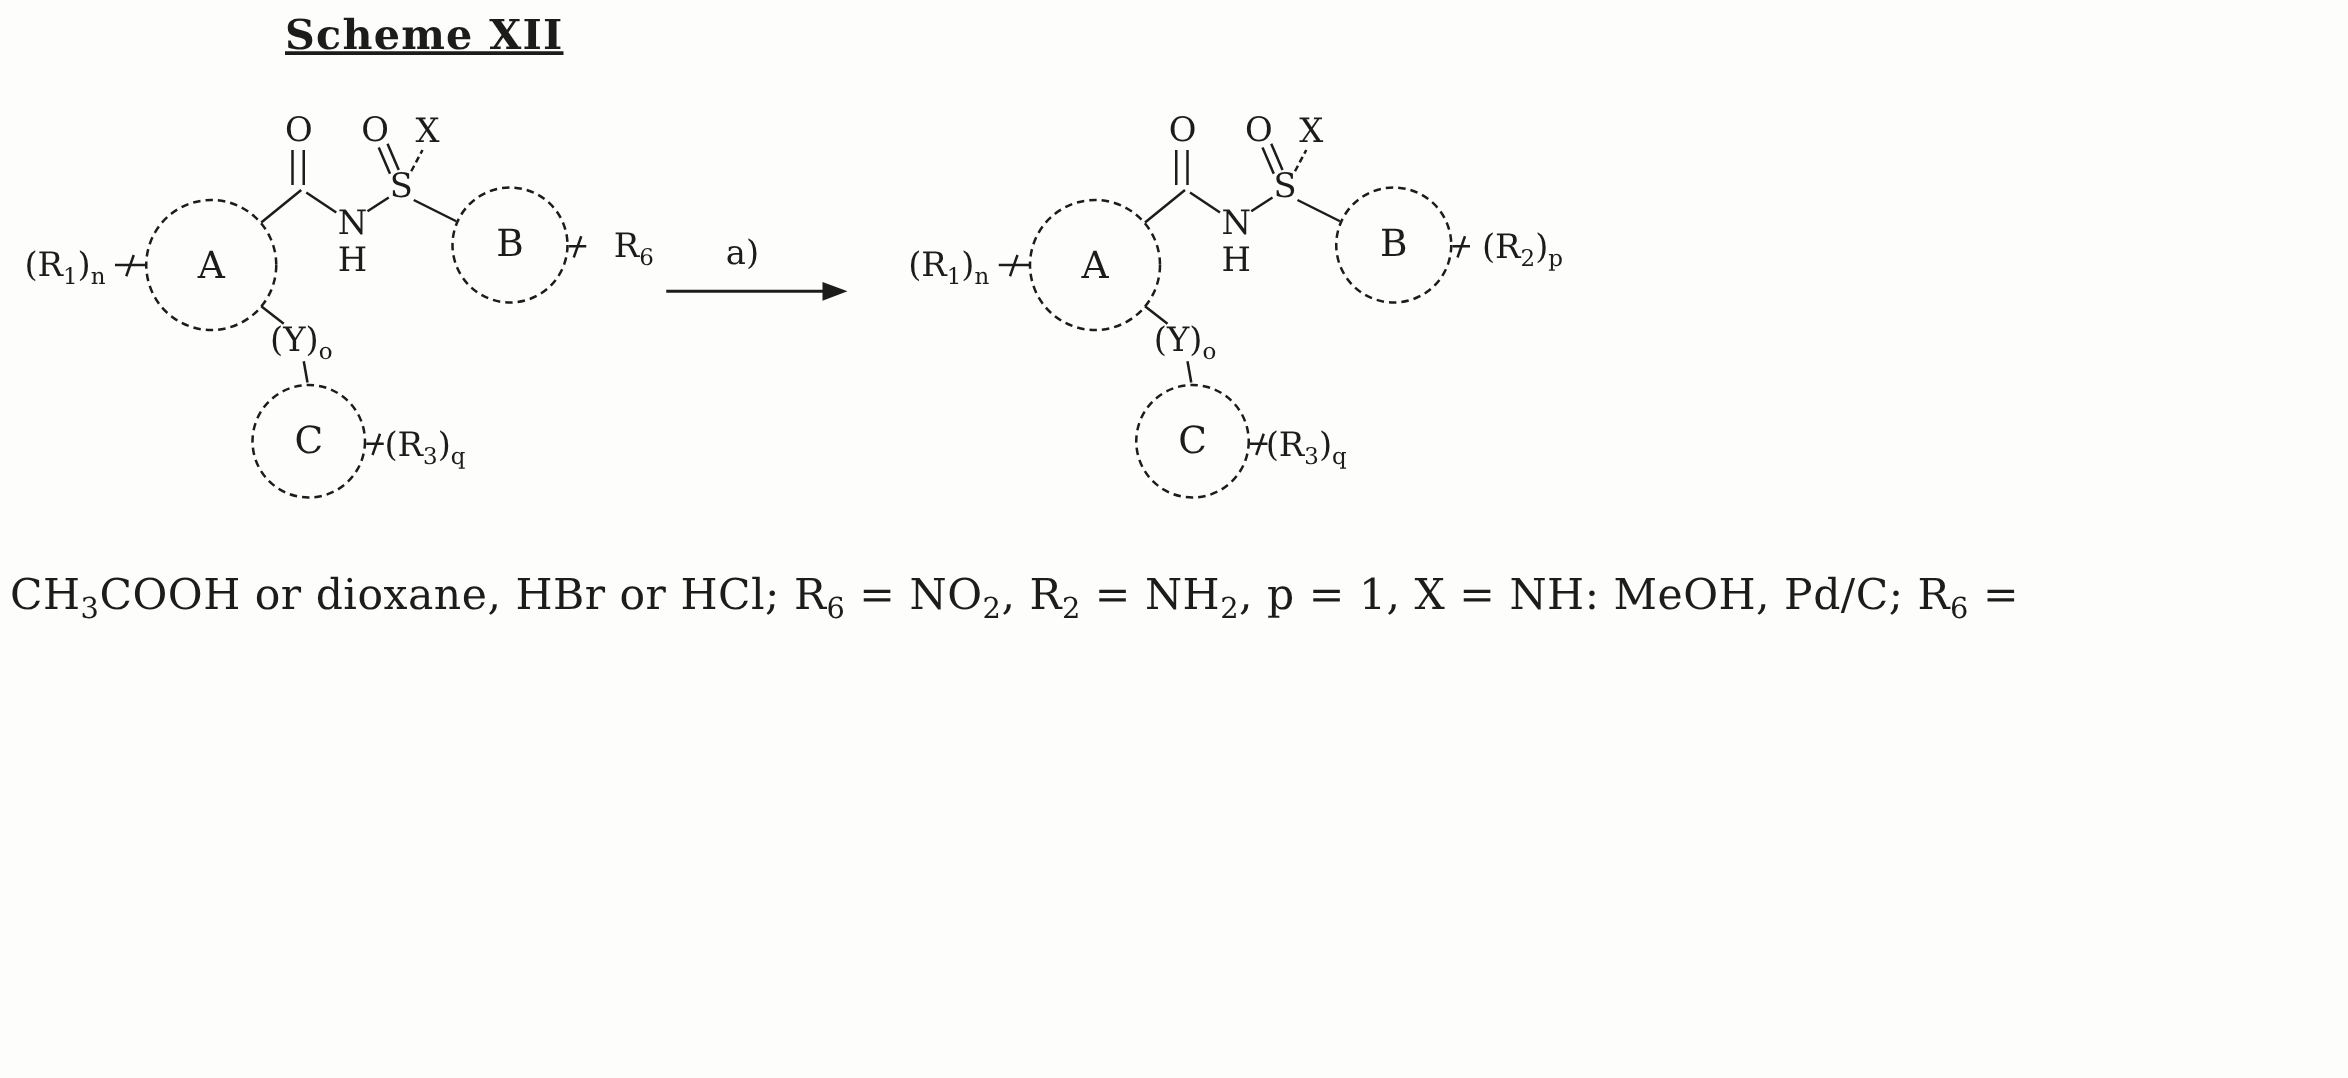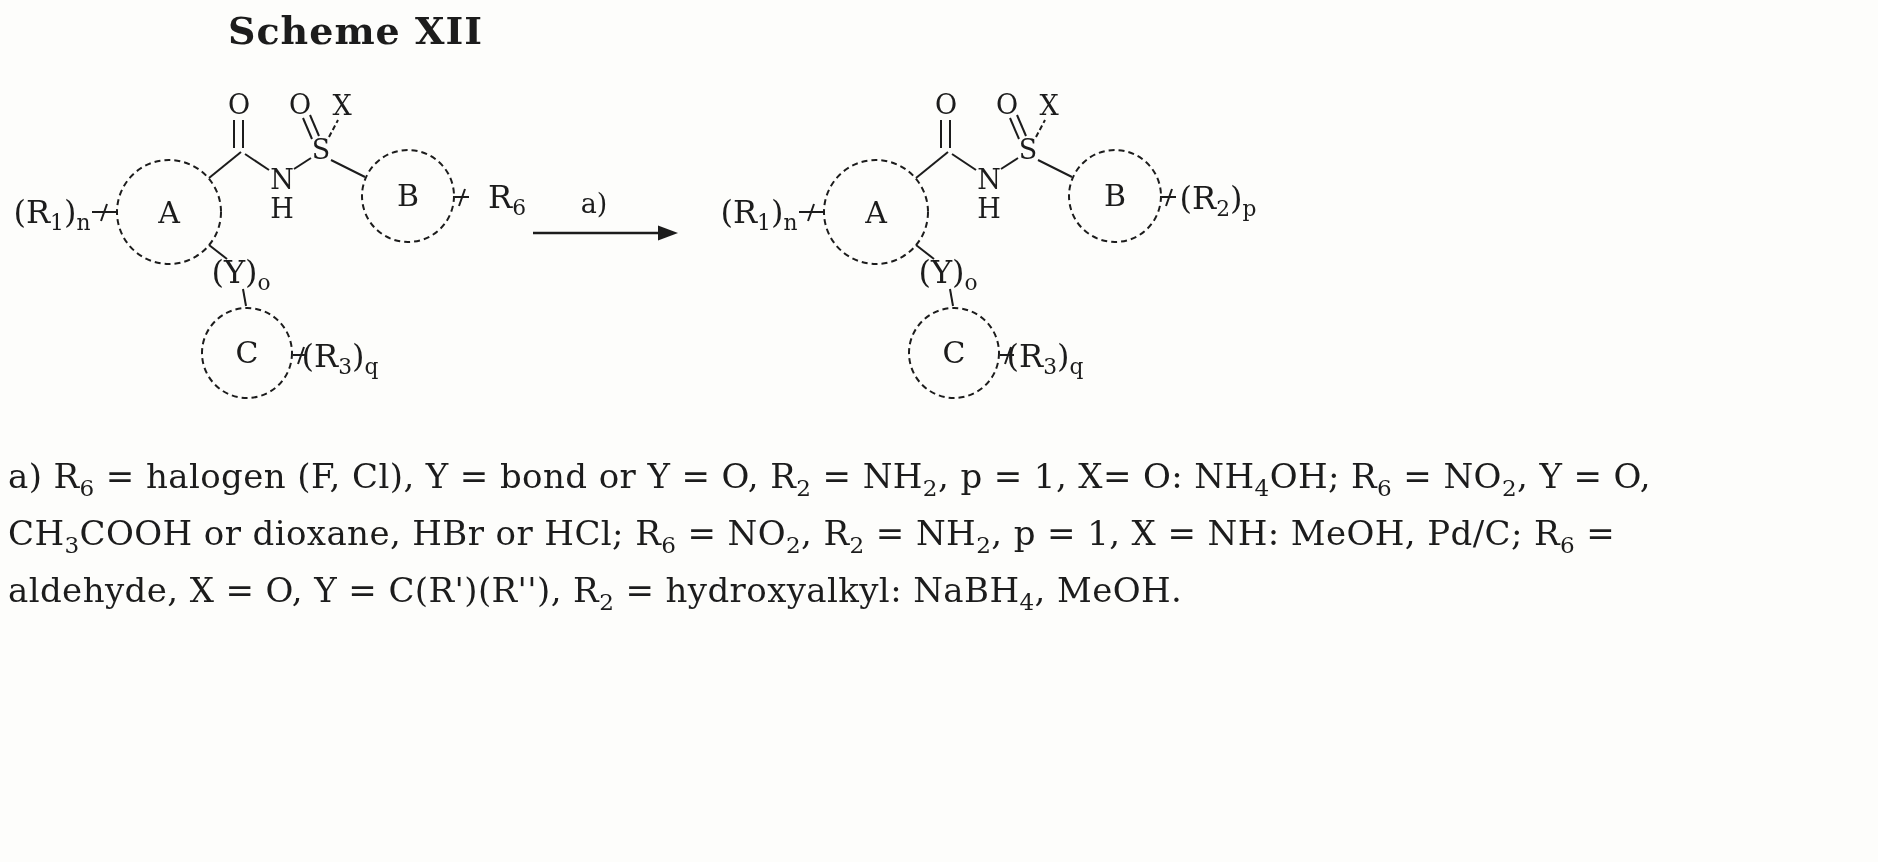--- a/index.html
+++ b/index.html
@@ -7,30 +7,30 @@
   body {
     background:#fdfdfb;
     font-family:"DejaVu Serif","Liberation Serif",serif;
     color:#1c1c1c;
     position:relative;
     overflow:hidden;
   }
   .page { position:absolute; inset:0; }
   .scheme-title {
     position:absolute; left:228px; top:8px;
-    font-size:38px; font-weight:700; letter-spacing:1px;
+    font-size:33px; font-weight:700; letter-spacing:1px;text-decoration:underline;
   }
   svg.diagram { position:absolute; left:0; top:0; }
   .lbl {
     position:absolute; transform:translate(-50%,-50%);
     white-space:nowrap; font-size:27px; line-height:1;
   }
   .lbl.ring { font-size:30px; }
   .lbl.atom { font-size:27px; }
-  .lbl.rg   { font-size:32px; }
+  .lbl.rg   { font-size:27px; }
   .lbl sub, .conditions sub { font-size:0.68em; line-height:0; }
   .arrow-label {
     position:absolute; transform:translate(-50%,-50%);
     font-size:27px;
   }
   .conditions { position:absolute; left:8px; top:448px; width:1870px; }
   .conditions p {
     font-size:34px; line-height:57px; letter-spacing:0.4px;
     white-space:nowrap;
   }
@@ -124,18 +124,16 @@
   <div class="lbl atom" style="left:1028px;top:149px">S</div>
   <div class="lbl atom" style="left:1007px;top:104px">O</div>
   <div class="lbl atom" style="left:1049px;top:105px">X</div>
   <div class="lbl ring" style="left:1115px;top:196px">B</div>
   <div class="lbl rg" style="left:1218px;top:198px"><span>(R</span><sub>2</sub><span>)</span><sub>p</sub></div>
   <div class="lbl rg" style="left:948px;top:272px"><span>(Y)</span><sub>o</sub></div>
   <div class="lbl ring" style="left:954px;top:353px">C</div>
   <div class="lbl rg" style="left:1045px;top:356px"><span>(R</span><sub>3</sub><span>)</span><sub>q</sub></div>
 
   <div class="conditions">
-    <p><span>a) R</span><sub>6</sub><span> = halogen (F, Cl), Y = bond or Y = O, R</span><sub>2</sub><span> = NH</span><sub>2</sub><span>, p = 1, X= O: NH</span><sub>4</sub><span>OH; R</span><sub>6</sub><span> = NO</span><sub>2</sub><span>, Y = O,</span></p>
     <p><span>CH</span><sub>3</sub><span>COOH or dioxane, HBr or HCl; R</span><sub>6</sub><span> = NO</span><sub>2</sub><span>, R</span><sub>2</sub><span> = NH</span><sub>2</sub><span>, p = 1, X = NH: MeOH, Pd/C; R</span><sub>6</sub><span> =</span></p>
-    <p><span>aldehyde, X = O, Y = C(R')(R''), R</span><sub>2</sub><span> = hydroxyalkyl: NaBH</span><sub>4</sub><span>, MeOH.</span></p>
   </div>
 
 </div>
 
 </body></html>

